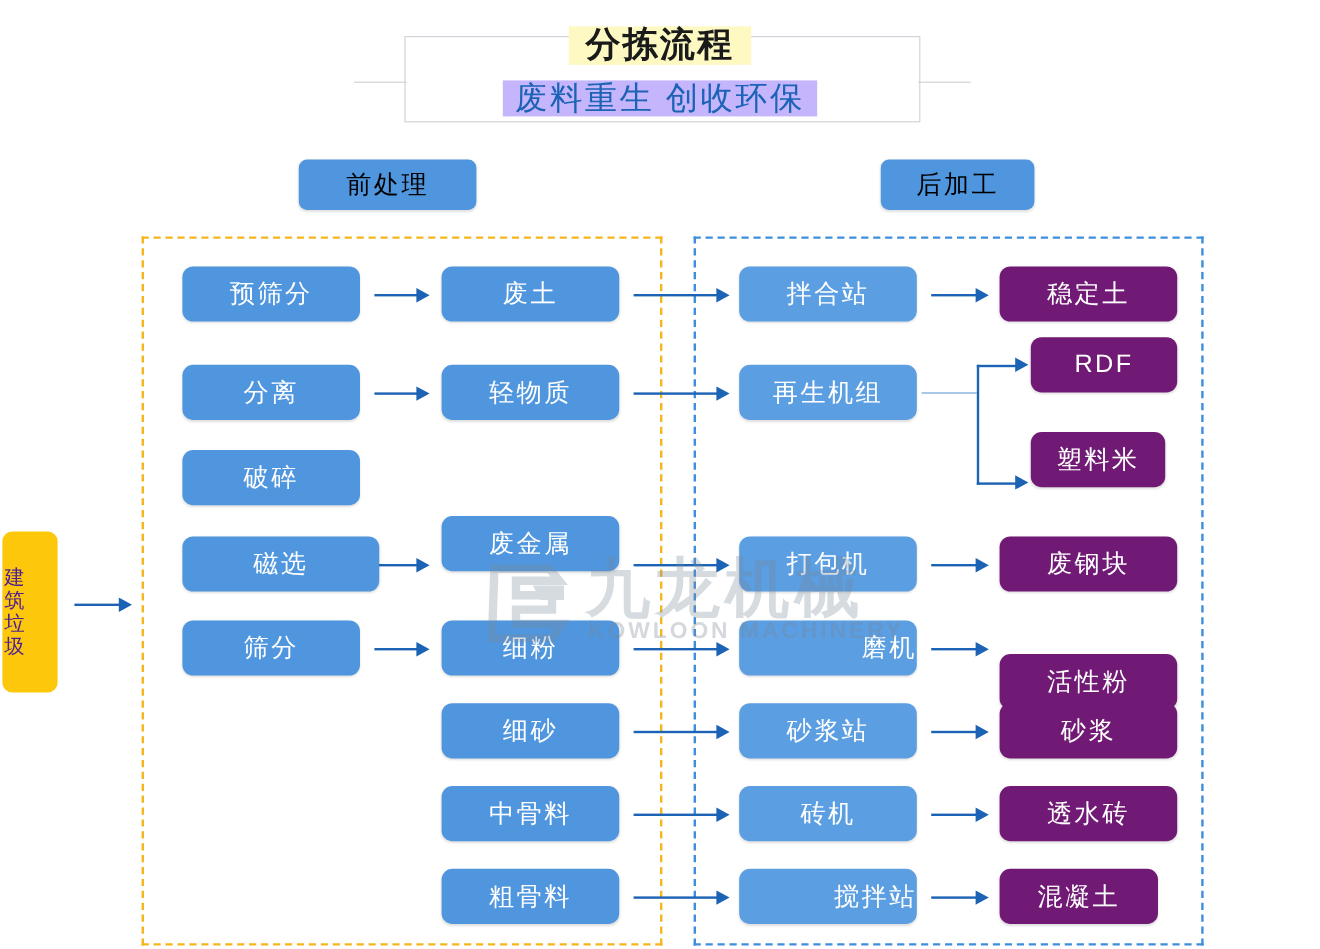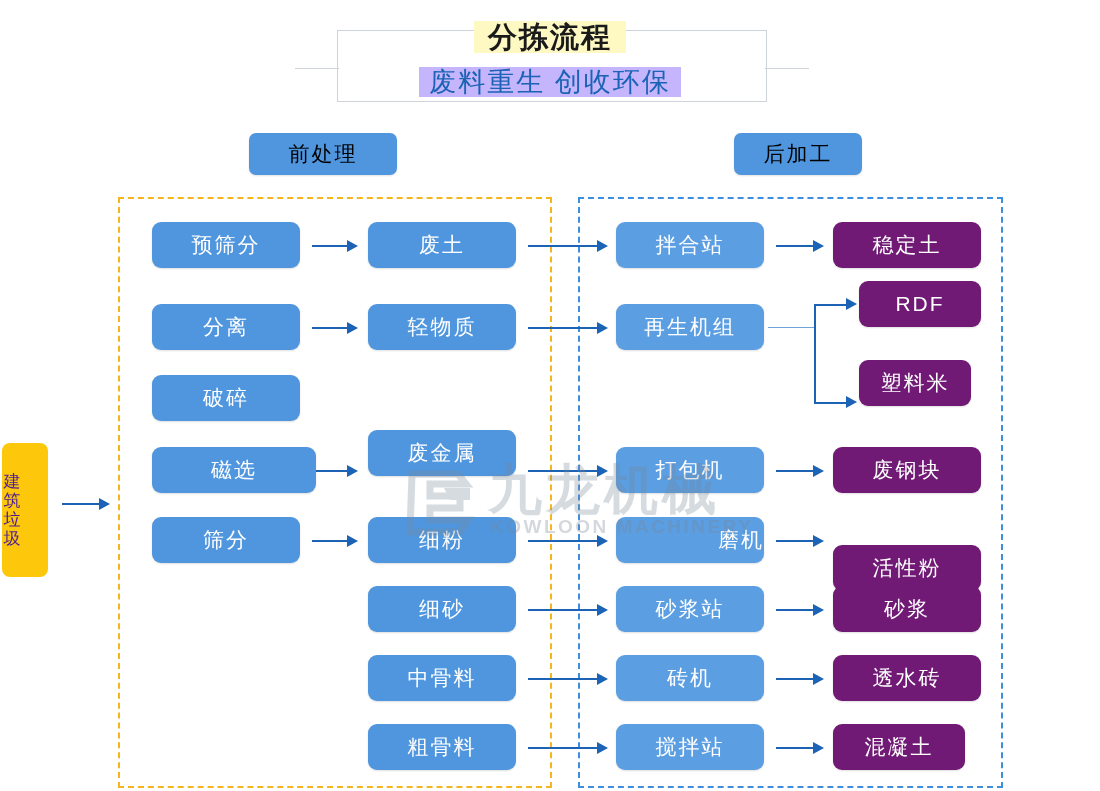--- a/index.html
+++ b/index.html
@@ -200,21 +200,21 @@
     </div>
   <div class="node c3" style="left:616px;top:517px;width:148px;justify-content:flex-end;">
     <span>磨机</span>
     </div>
   <div class="node c3" style="left:616px;top:586px;width:148px;">
     <span>砂浆站</span>
     </div>
   <div class="node c3" style="left:616px;top:655px;width:148px;">
     <span>砖机</span>
     </div>
-  <div class="node c3" style="left:616px;top:724px;width:148px;">
+  <div class="node c3" style="left:616px;top:724px;width:148px;justify-content:flex-end;">
     <span>搅拌站</span>
     </div>
 
   <div class="node c4" style="left:833px;top:222px;width:148px;">
     <span>稳定土</span>
     </div>
   <div class="node c4" style="left:859px;top:281px;width:122px;">
     <span>RDF</span>
     </div>
   <div class="node c4" style="left:859px;top:332px;width:112px;margin-top:28px;">

